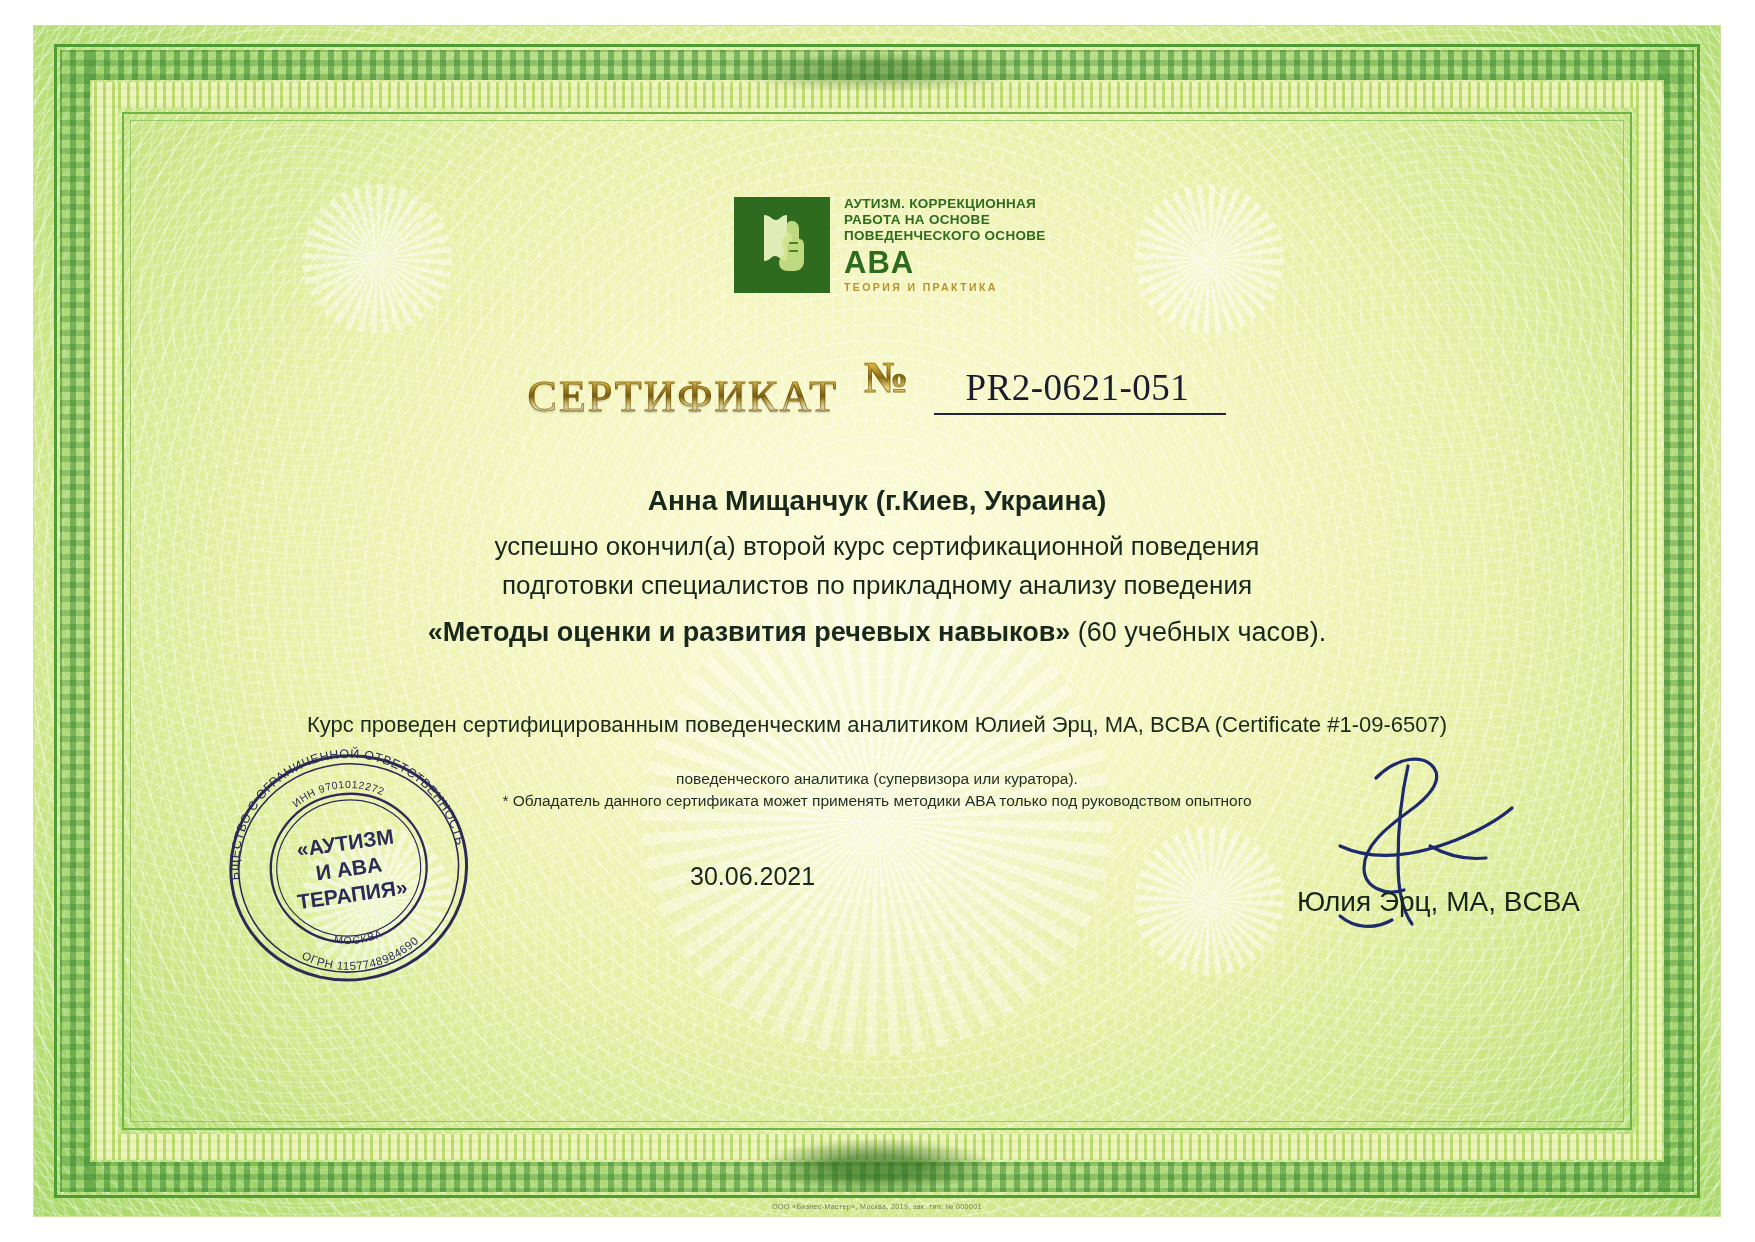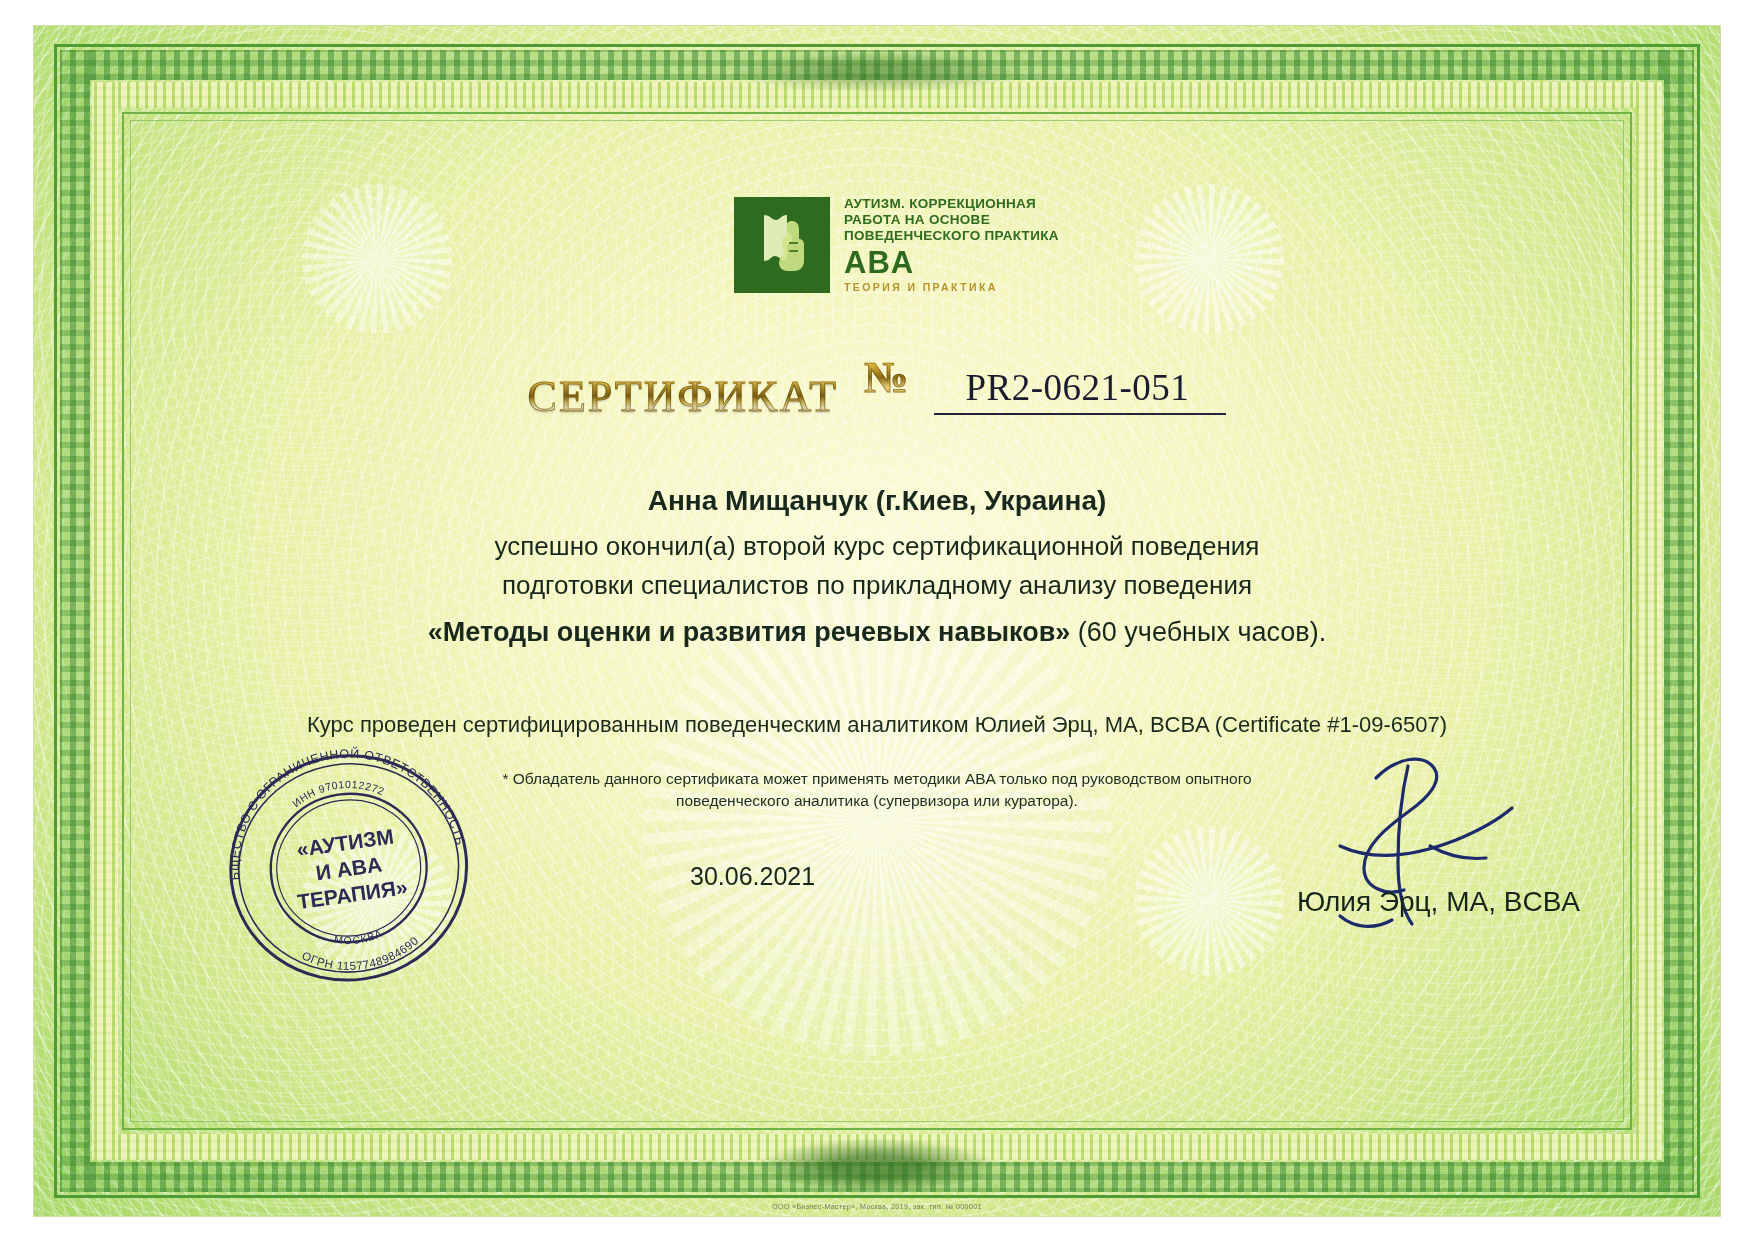--- a/index.html
+++ b/index.html
@@ -376,21 +376,21 @@
                      l-2-10 c-1-5 1-8 4-9 l1-11 c0-3 2-4 5-4 z" fill="#cfe58a" opacity="0.9"></path>
             <g stroke="#2f6b1f" stroke-width="2" fill="none" opacity="0.8">
               <line x1="55" y1="46" x2="64" y2="46"></line>
               <line x1="55" y1="54" x2="64" y2="54"></line>
             </g>
           </svg>
         </div>
         <div class="logo-text">
           <div class="logo-line">АУТИЗМ. КОРРЕКЦИОННАЯ</div>
           <div class="logo-line">РАБОТА НА ОСНОВЕ</div>
-          <div class="logo-line">ПОВЕДЕНЧЕСКОГО ПРАКТИКА</div>
+          <div class="logo-line">ПОВЕДЕНЧЕСКОГО ОСНОВЕ</div>
           <div class="logo-aba">ABA</div>
           <div class="logo-sub">ТЕОРИЯ И ПРАКТИКА</div>
         </div>
       </div>
 
       <div class="title-row">
         <div class="title">СЕРТИФИКАТ</div>
         <div class="title-no">№</div>
         <div class="cert-number">PR2-0621-051</div>
       </div>
@@ -400,22 +400,22 @@
         <div class="line">успешно окончил(а) второй курс сертификационной поведения</div>
         <div class="line">подготовки специалистов по прикладному анализу поведения</div>
         <div class="line course">
           <b>«Методы оценки и развития речевых навыков»</b><span> (60 учебных часов).</span>
         </div>
       </div>
 
       <div class="note-course">Курс проведен сертифицированным поведенческим аналитиком Юлией Эрц, МА, BCBA (Certificate #1-09-6507)</div>
 
       <div class="note-small">
+        <div>поведенческого аналитика (супервизора или куратора).</div>
         <div>* Обладатель данного сертификата может применять методики ABA только под руководством опытного</div>
-        <div>поведенческого аналитика (супервизора или куратора).</div>
       </div>
 
       <div class="date">30.06.2021</div>
 
       <div class="sig-wrap">
         <svg width="250" height="185" viewBox="0 0 250 185" aria-hidden="true">
           <g fill="none" stroke="#1d2a6b" stroke-width="3.2" stroke-linecap="round" stroke-linejoin="round">
             <path d="M96 28 c22-22 48-24 58-10 c9 13-6 30-26 44 c-22 16-44 34-44 56 c0 20 22 28 40 22"></path>
             <path d="M128 16 c-6 26-10 58-10 96 c0 26 4 48 14 62"></path>
             <path d="M60 96 c30 14 70 12 116-6 c22-9 42-20 56-32"></path>

